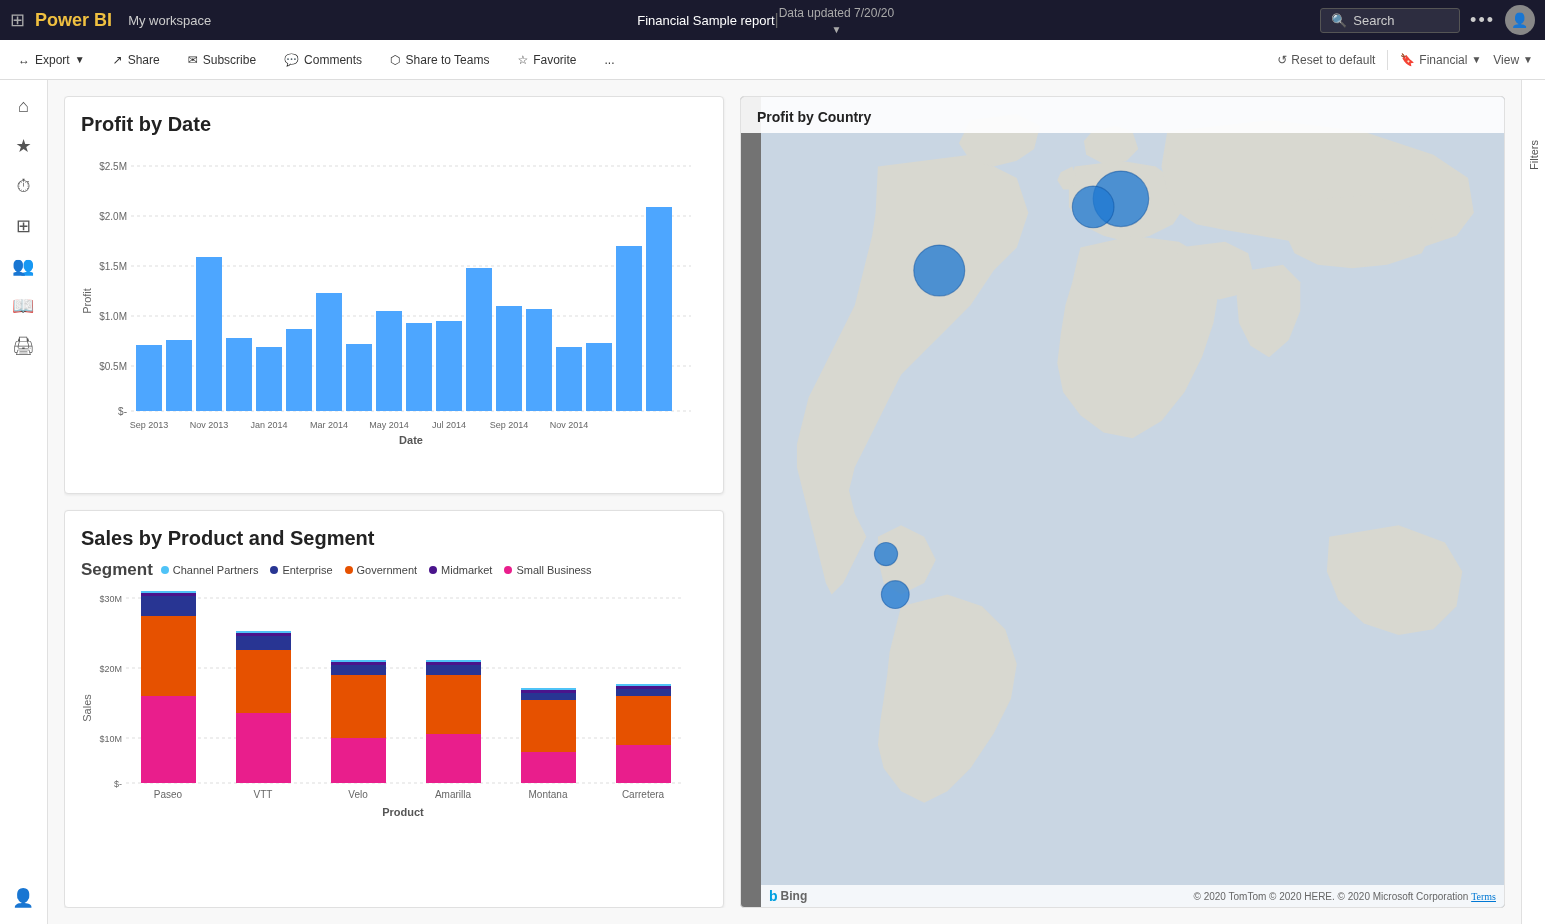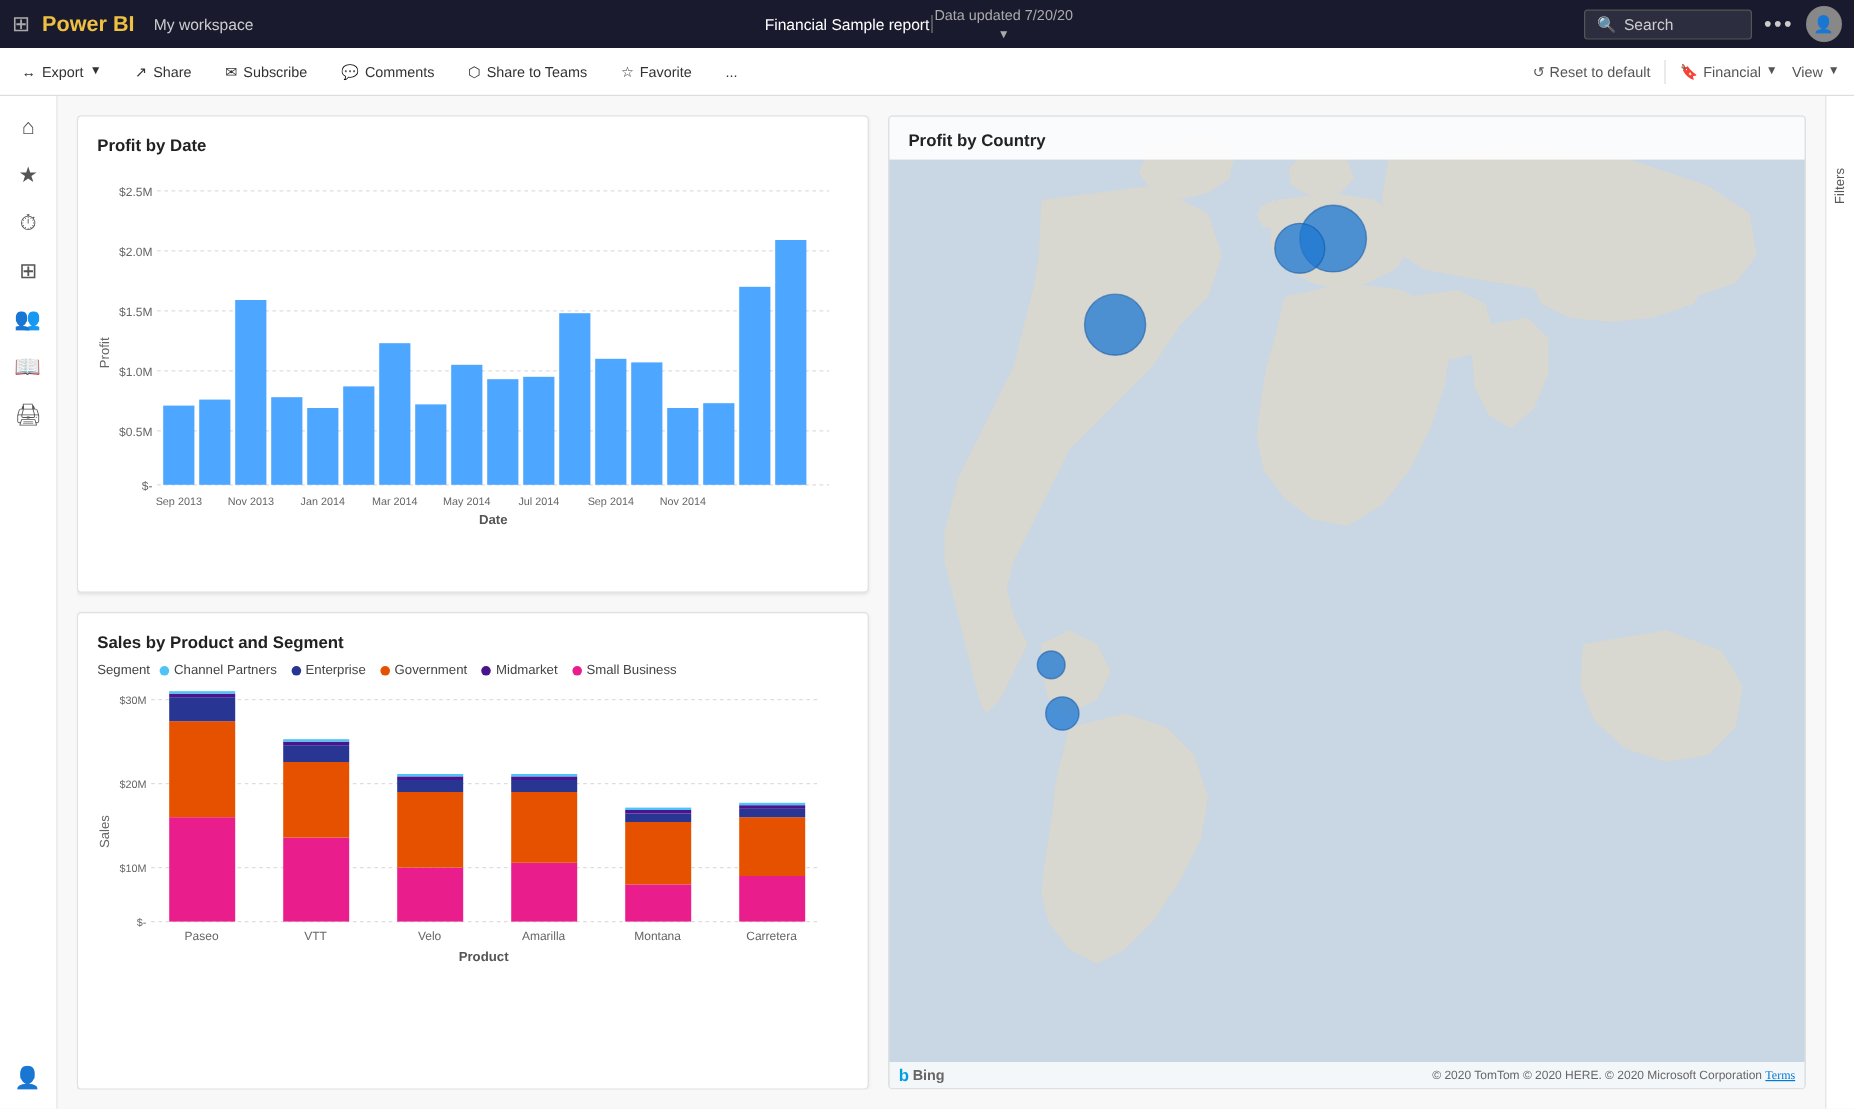--- a/index.html
+++ b/index.html
@@ -104,34 +104,35 @@
 
     .chart-panel {
       background: #fff;
       border: 1px solid #e0e0e0;
       border-radius: 4px;
       padding: 16px;
       box-shadow: 0 1px 3px rgba(0,0,0,0.08);
     }
 
     .chart-title {
-      font-size: 14px;
+      font-size: 20px;
       font-weight: 600;
       color: #222;
       margin-bottom: 10px;
     }
 
     
     .map-panel {
       flex: 1;
-      background: #e5e5e5;
+      background: #737373;
       border: 1px solid #e0e0e0;
       border-radius: 4px;
       overflow: hidden;
       position: relative;
+      padding-left: 20px;
     }
 
     .map-title {
       font-size: 14px;
       font-weight: 600;
       color: #222;
       padding: 12px 16px 8px;
       position: absolute;
       top: 0; left: 0;
       z-index: 2;
@@ -178,22 +179,22 @@
 
     .legend-item {
       display: inline-flex;
       align-items: center;
       margin-right: 12px;
       font-size: 11px;
       color: #444;
     }
 
     .segment-label {
-      font-size: 11px;
-      font-weight: 400;
+      font-size: 17px;
+      font-weight: 700;
       color: #444;
       margin-right: 8px;
     }
 
     .legend-row {
       display: flex;
       align-items: center;
       flex-wrap: wrap;
       margin-bottom: 8px;
     }

